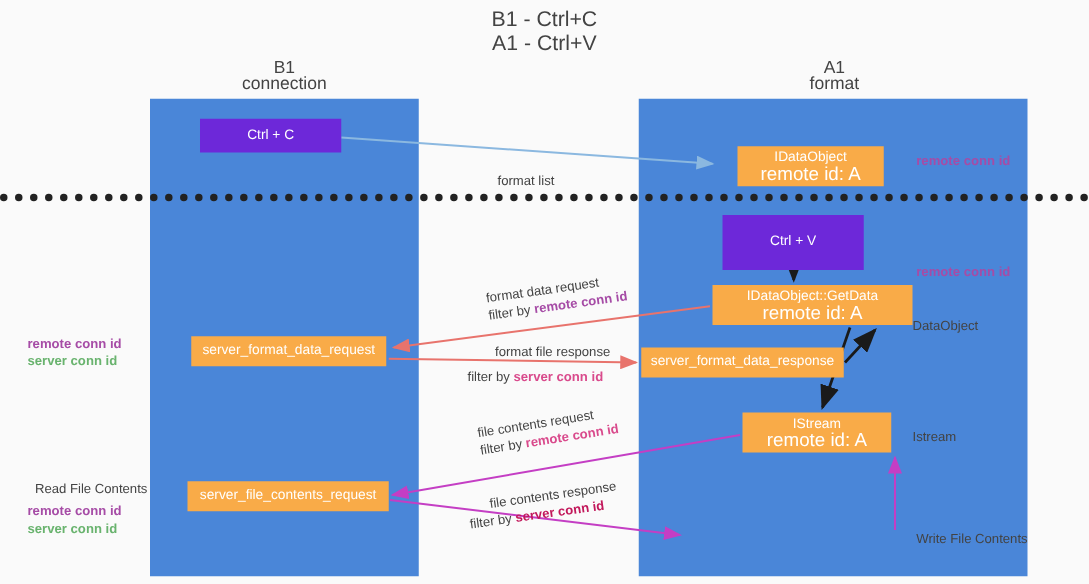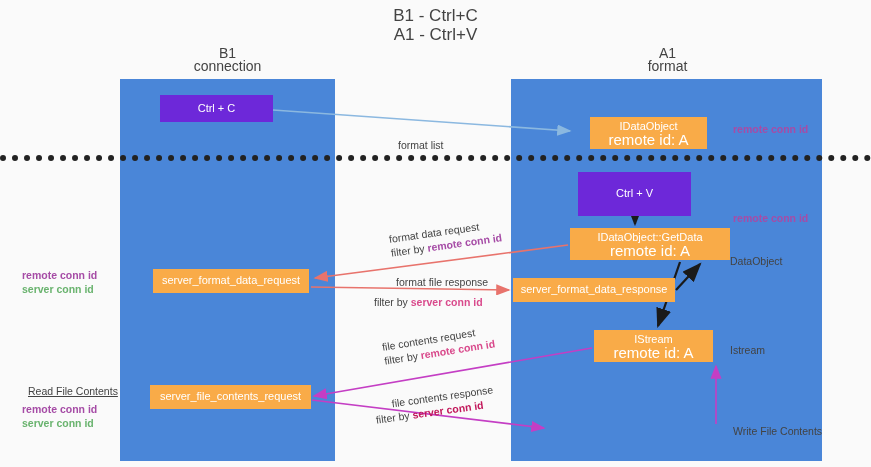--- a/index.html
+++ b/index.html
@@ -61,21 +61,21 @@
   .pinkish{color:#d94a8c;font-weight:bold;}
   .green-t{color:#69b36e;font-weight:bold;}
 
   .a-remoteconn1{left:733px;top:122px;}
   .a-remoteconn2{left:733px;top:211px;}
   .a-dataobject{left:730px;top:236px;margin-top:18px;}
   .a-istream{left:730px;top:343px;}
   .a-writefile{left:733px;top:424px;}
 
   .a-left-ids{left:22px;top:268px;}
-  .a-readfile{left:28px;top:384px;text-decoration:underline;}
+  .a-readfile{left:28px;top:384px;}
   .a-left-ids2{left:22px;top:402px;}
 
   .a-formatlist{left:398px;top:102px;margin-top:36px;}
 
   
   .rot{position:absolute;transform-origin:0 0;}
   .r1{left:388px;top:232px;transform:rotate(-8deg);}
   .r2{left:374px;top:275px;}
   .r3{left:381px;top:340px;transform:rotate(-9deg);}
   .r4{left:373px;top:399px;transform:rotate(-8deg);}

